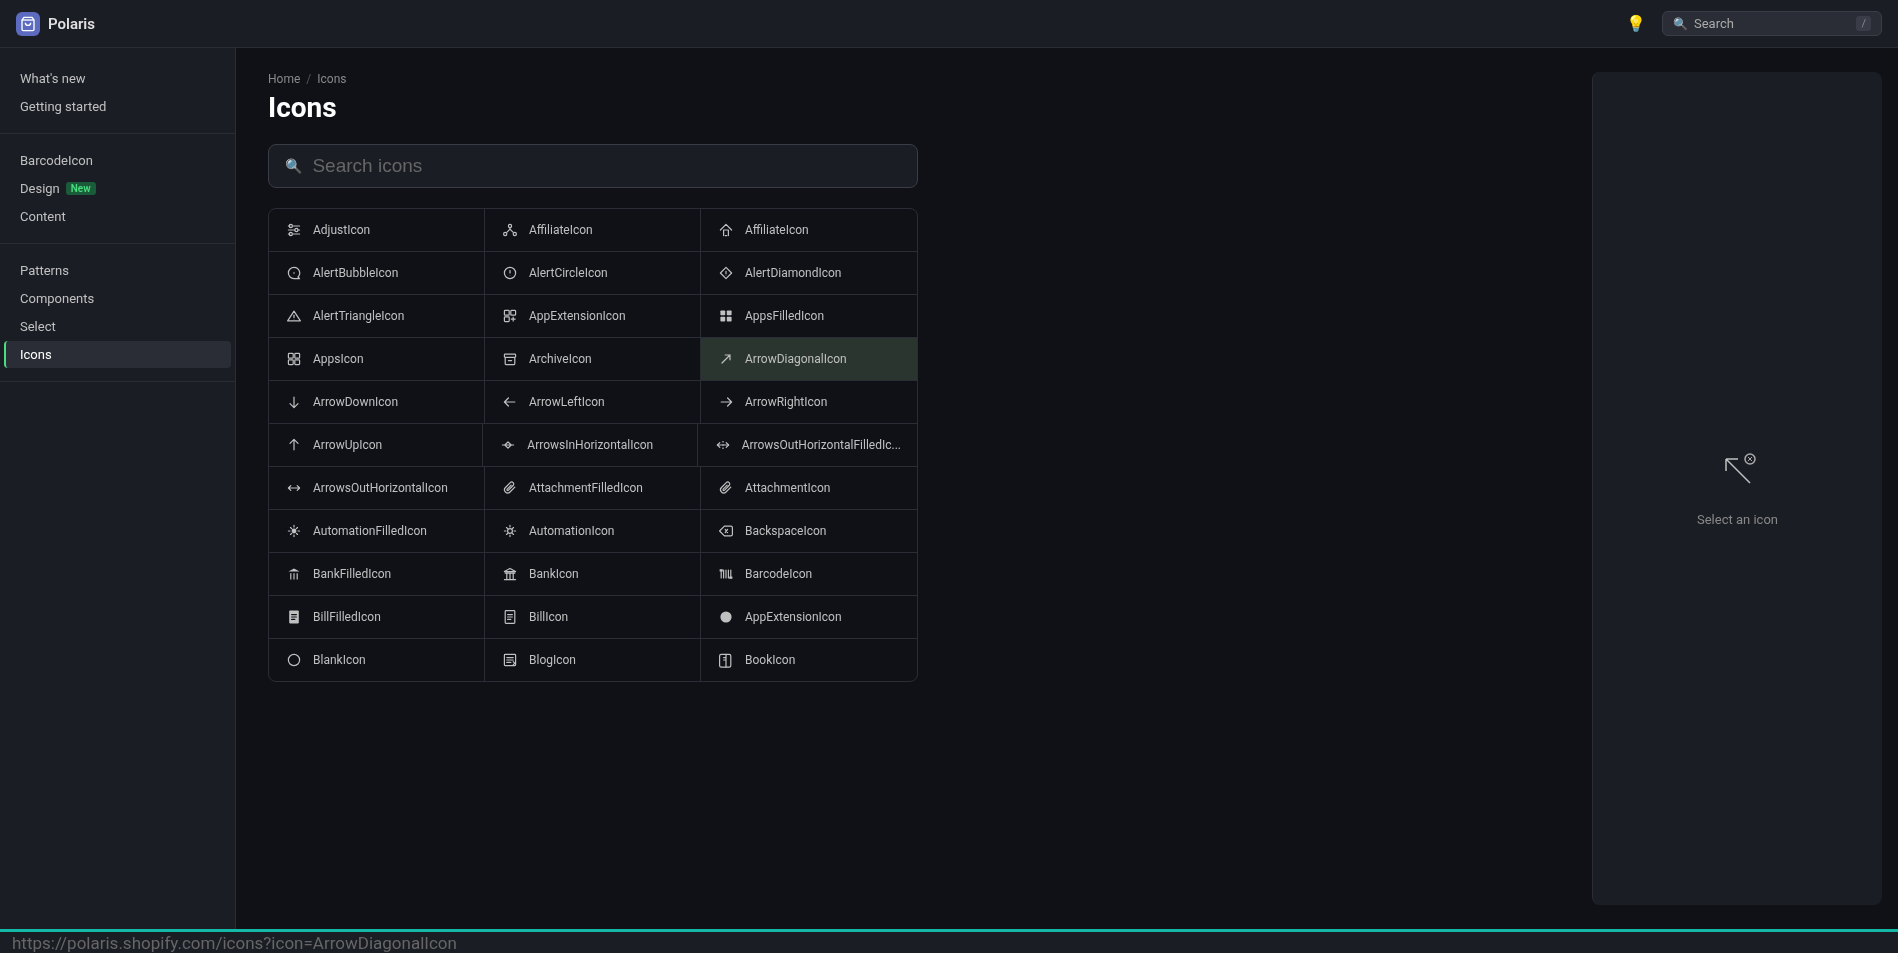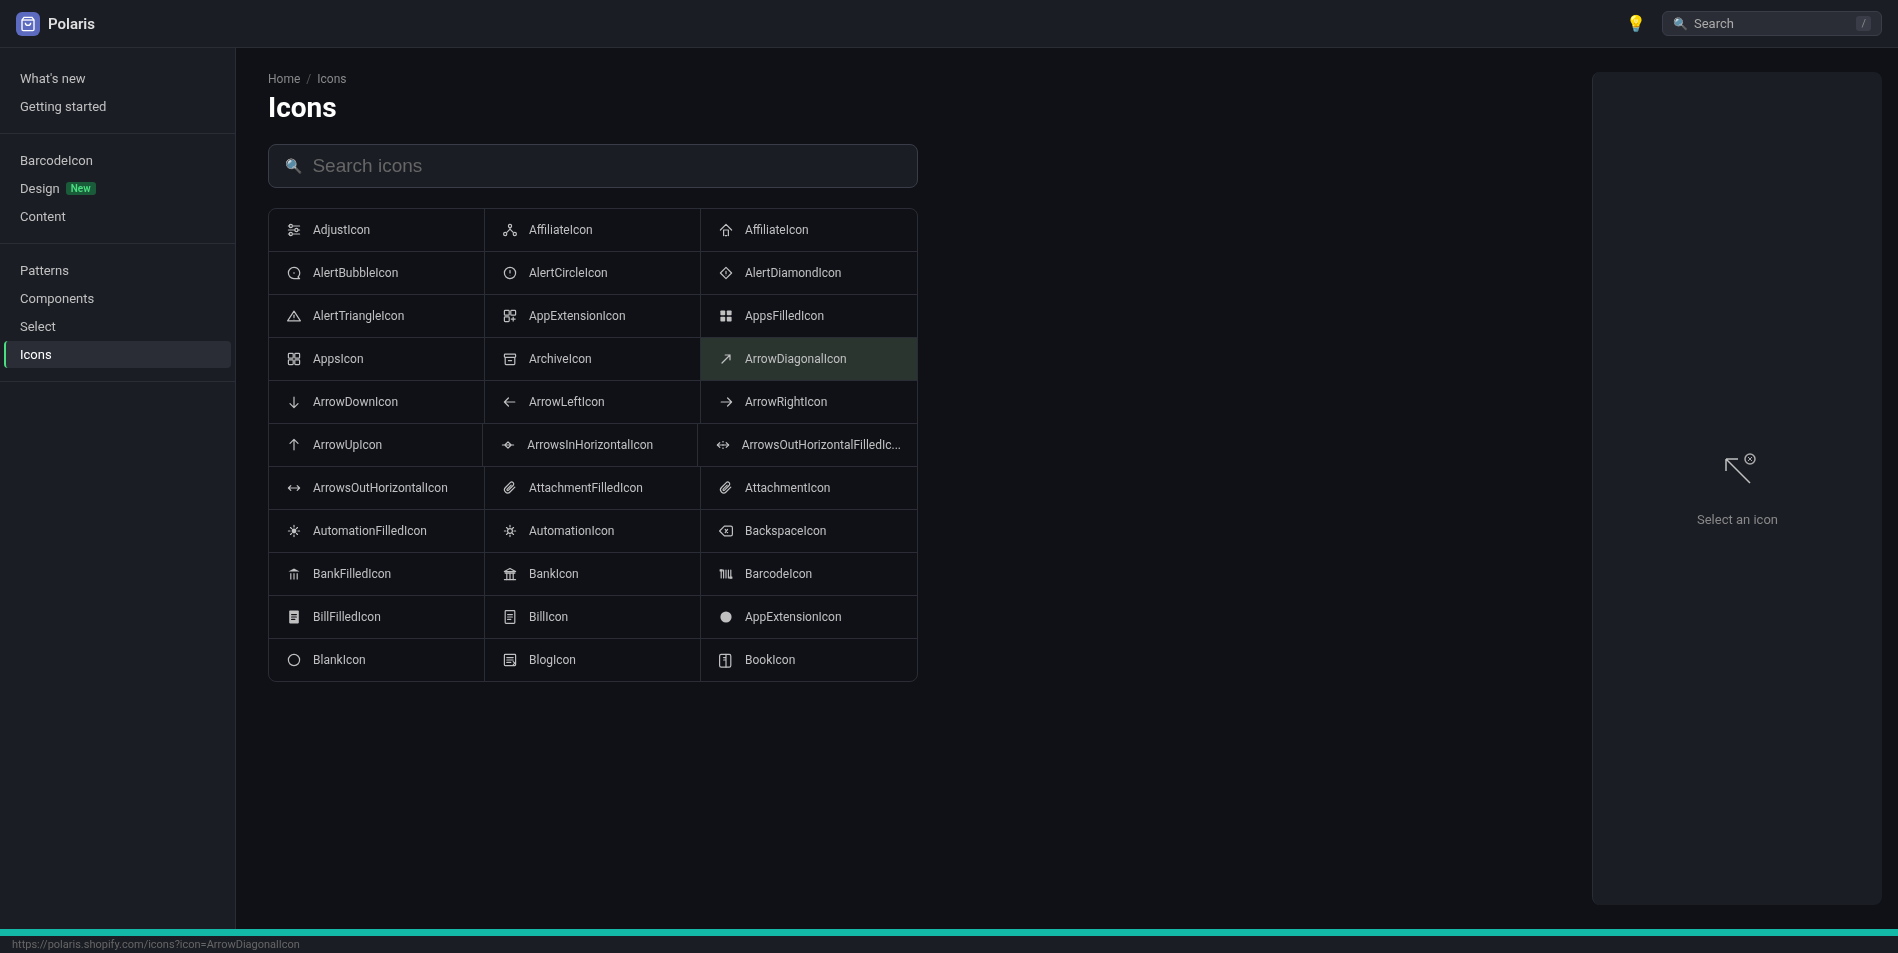--- a/index.html
+++ b/index.html
@@ -252,25 +252,25 @@
       position: relative;
     }
     .preview-select-text {
       font-size: 13px;
       color: #888;
     }
 
     .status-bar {
       height: 24px;
       background: #1a1d24;
-      border-top: 7px solid #14b8a6;
+      border-top: 3px solid #14b8a6;
       display: flex;
       align-items: center;
       padding: 0 12px;
-      font-size: 11px;
+      font-size: 17px;
       color: #666;
       flex-shrink: 0;
     }
   </style>
 </head>
 <body>
 
 <div class="topbar">
   <div class="topbar-logo">
     <div class="logo-icon">

